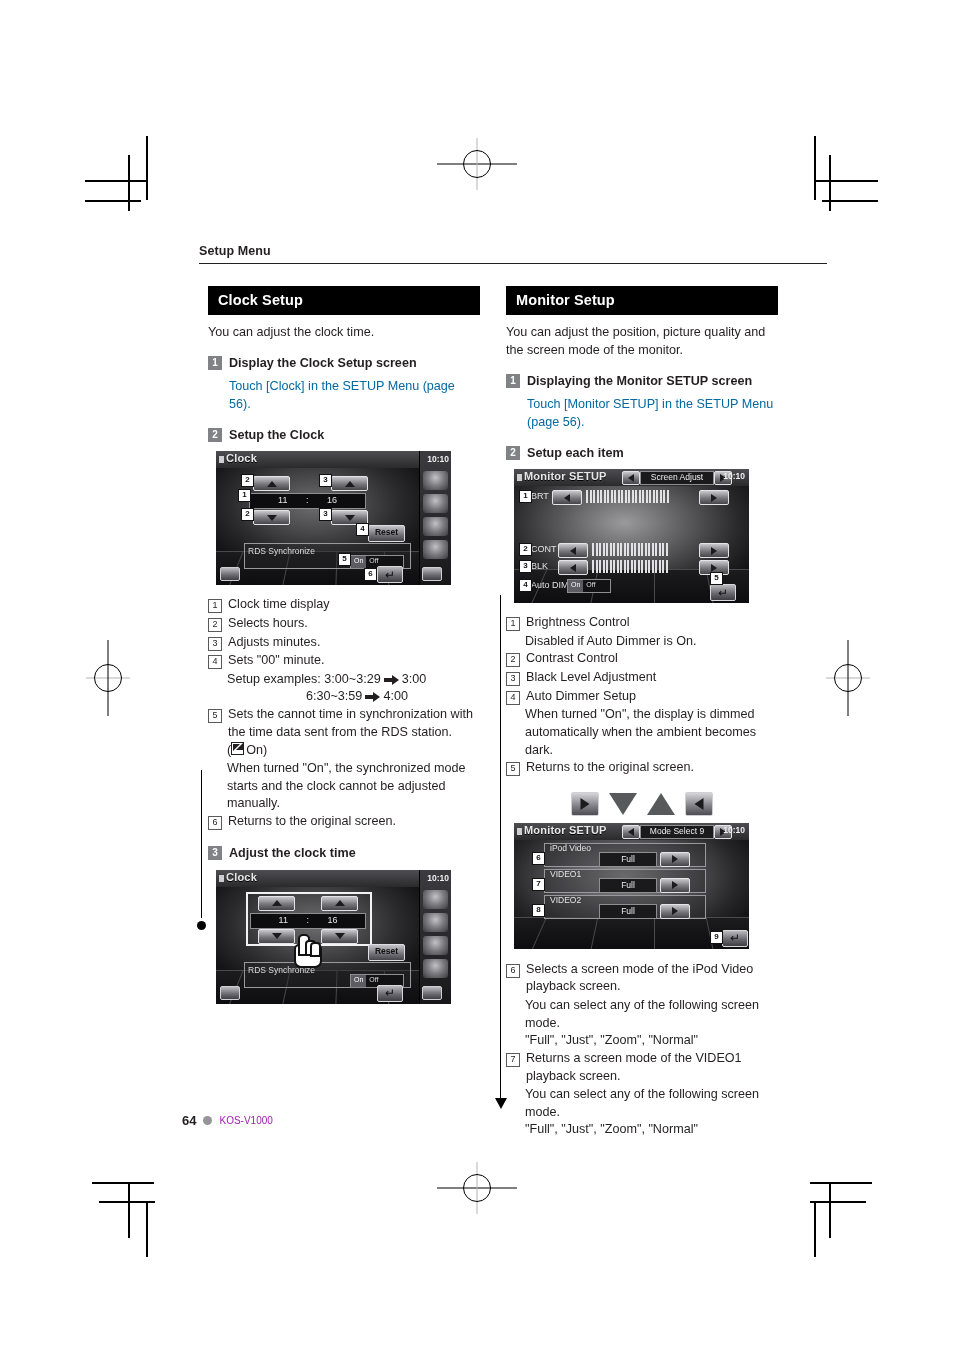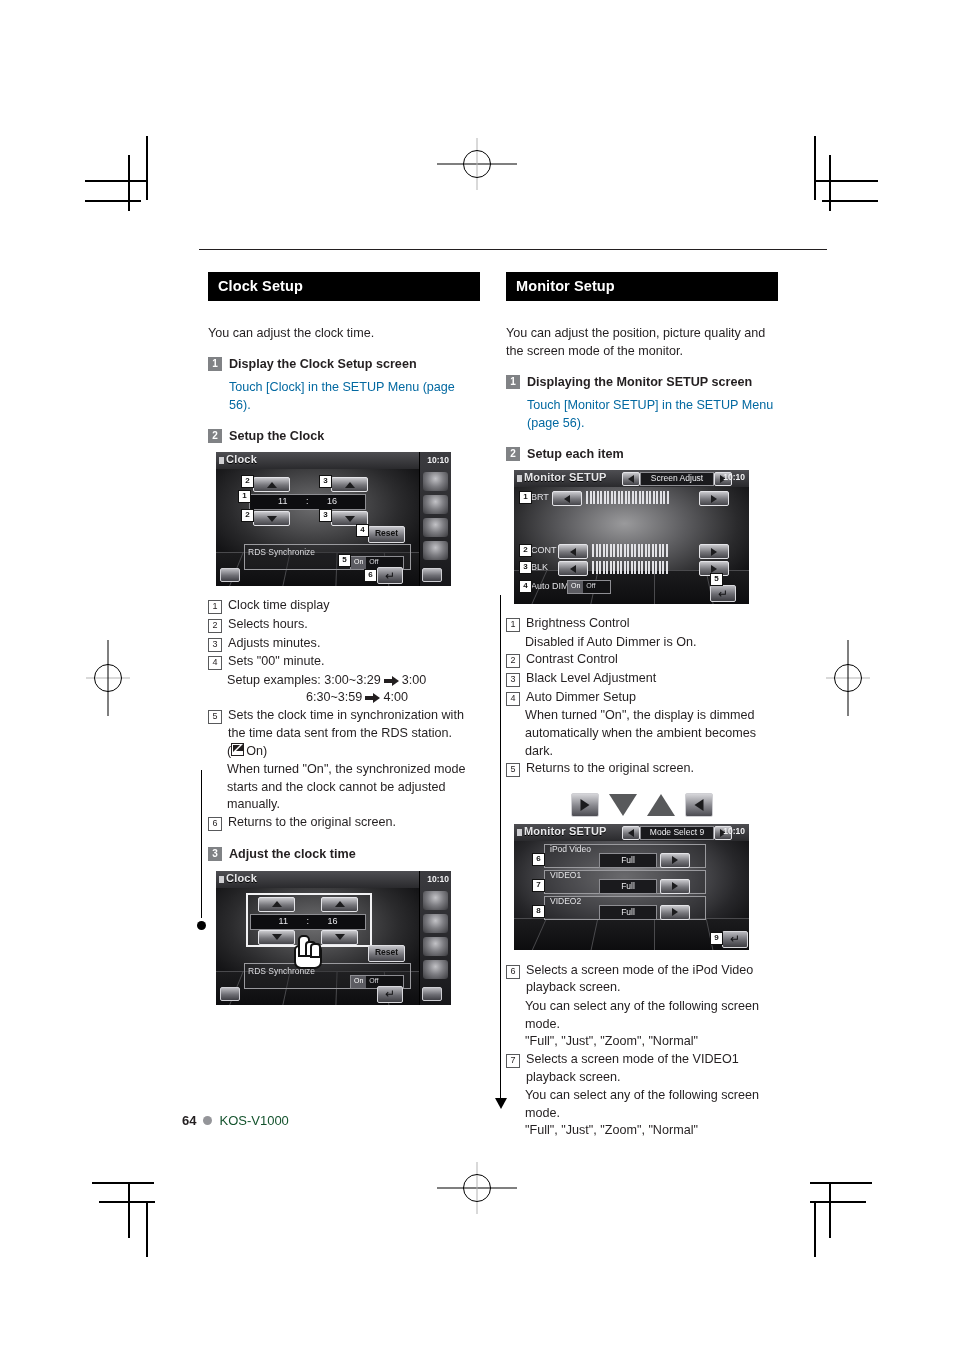--- a/index.html
+++ b/index.html
@@ -25,21 +25,21 @@
   .runhead{font-size:12.5px;font-weight:bold;letter-spacing:.1px;color:#231f20;}
   .runrule{margin-top:5px;border-top:1.1px solid #231f20;width:628px;}
 
   .cols{position:relative;margin-top:22px;}
   .col{position:absolute;top:0;width:272px;}
   .col.left{left:9px;}
   .col.right{left:307px;}
 
   .secbar{background:#000;color:#fff;font-size:14.5px;font-weight:bold;
           padding:6px 10px 7px 10px;letter-spacing:.1px;}
-  .intro{font-size:12.6px;line-height:1.42;margin-top:24px;color:#231f20;}
+  .intro{font-size:12.6px;line-height:1.42;margin-top:9px;color:#231f20;}
 
   .step{display:flex;align-items:flex-start;margin-top:13px;}
   .stepnum{flex:0 0 auto;width:14px;height:14px;background:#808285;color:#fff;
            font-size:10px;font-weight:bold;line-height:14px;text-align:center;
            margin-right:7px;margin-top:1px;}
   .steptitle{font-size:12.6px;font-weight:bold;line-height:1.3;}
   .stepbody{font-size:12.6px;line-height:1.42;margin:7px 0 0 21px;color:#0369a1;}
 
   
   .nlist{margin-top:11px;}
@@ -148,21 +148,21 @@
   
   .lead{position:absolute;background:#000;width:1.3px;}
   .leaddot{position:absolute;width:9px;height:9px;background:#000;border-radius:50%;}
   .leadarrow{position:absolute;width:0;height:0;
        border-left:6px solid transparent;border-right:6px solid transparent;border-top:11px solid #000;}
 
   
   .footer{position:absolute;left:182px;top:1113px;display:flex;align-items:center;gap:7px;}
   .pgno{font-size:13px;font-weight:bold;color:#231f20;}
   .fdot{width:9px;height:9px;border-radius:50%;background:#949599;}
-  .model{font-size:13px;color:#14532d;}
+  .model{font-size:10px;color:#a21caf;}
 </style>
 </head>
 <body>
 
 <div class="page">
 
   <div class="crop">
     <i style="left:85px;top:180px;width:62px;height:1.6px;"></i>
     <i style="left:128px;top:155px;width:1.6px;height:56px;"></i>
     <i style="left:85px;top:200px;width:56px;height:1.6px;"></i>
@@ -203,20 +203,21 @@
       <div class="c"></div>
     </div>
   <div class="reg gray" style="left:826px;top:640px;width:44px;height:76px;">
       <div class="h" style="background:#b3b3b3;"></div>
       <div class="v" style="background:#000;"></div>
       <div class="c"></div>
     </div>
 
   <div class="content">
 
+    <div class="runhead">Setup Menu</div>
     <div class="runrule"></div>
 
     <div class="cols">
 
       <div class="col left">
 
         <div class="secbar">Clock Setup</div>
         <div class="intro">You can adjust the clock time.</div>
 
         <div class="step">
@@ -312,21 +313,21 @@
             <div class="ntext">Sets "00" minute.</div>
           </div>
           <div class="nsub">
             <span>Setup examples: 3:00~3:29</span><span class="arrw"></span><span>3:00</span>
           </div>
           <div class="nsub indent2">
             <span>6:30~3:59</span><span class="arrw"></span><span>4:00</span>
           </div>
           <div class="nrow">
             <div class="nbox">5</div>
-            <div class="ntext">Sets the clock time in synchronization with the time data sent from the RDS station.</div>
+            <div class="ntext">Sets the cannot time in synchronization with the time data sent from the RDS station.</div>
           </div>
           <div class="nsub">
             (<span class="chk"></span><span>On</span>)
           </div>
           <div class="nsub">When turned "On", the synchronized mode starts and the clock cannot be adjusted manually.</div>
           <div class="nrow">
             <div class="nbox">6</div>
             <div class="ntext">Returns to the original screen.</div>
           </div>
         </div>
@@ -640,21 +641,21 @@
 
         <div class="nlist" style="margin-top:12px;">
           <div class="nrow">
             <div class="nbox">6</div>
             <div class="ntext">Selects a screen mode of the iPod Video playback screen.</div>
           </div>
           <div class="nsub">You can select any of the following screen mode.</div>
           <div class="nsub">"Full", "Just", "Zoom", "Normal"</div>
           <div class="nrow">
             <div class="nbox">7</div>
-            <div class="ntext">Selects a screen mode of the VIDEO1 playback screen.</div>
+            <div class="ntext">Returns a screen mode of the VIDEO1 playback screen.</div>
           </div>
           <div class="nsub">You can select any of the following screen mode.</div>
           <div class="nsub">"Full", "Just", "Zoom", "Normal"</div>
         </div>
       </div>
     </div>
   </div>
 
   <div class="lead" style="left:201px;top:770px;height:148px;"></div>
   <div class="leaddot" style="left:197px;top:921px;"></div>

